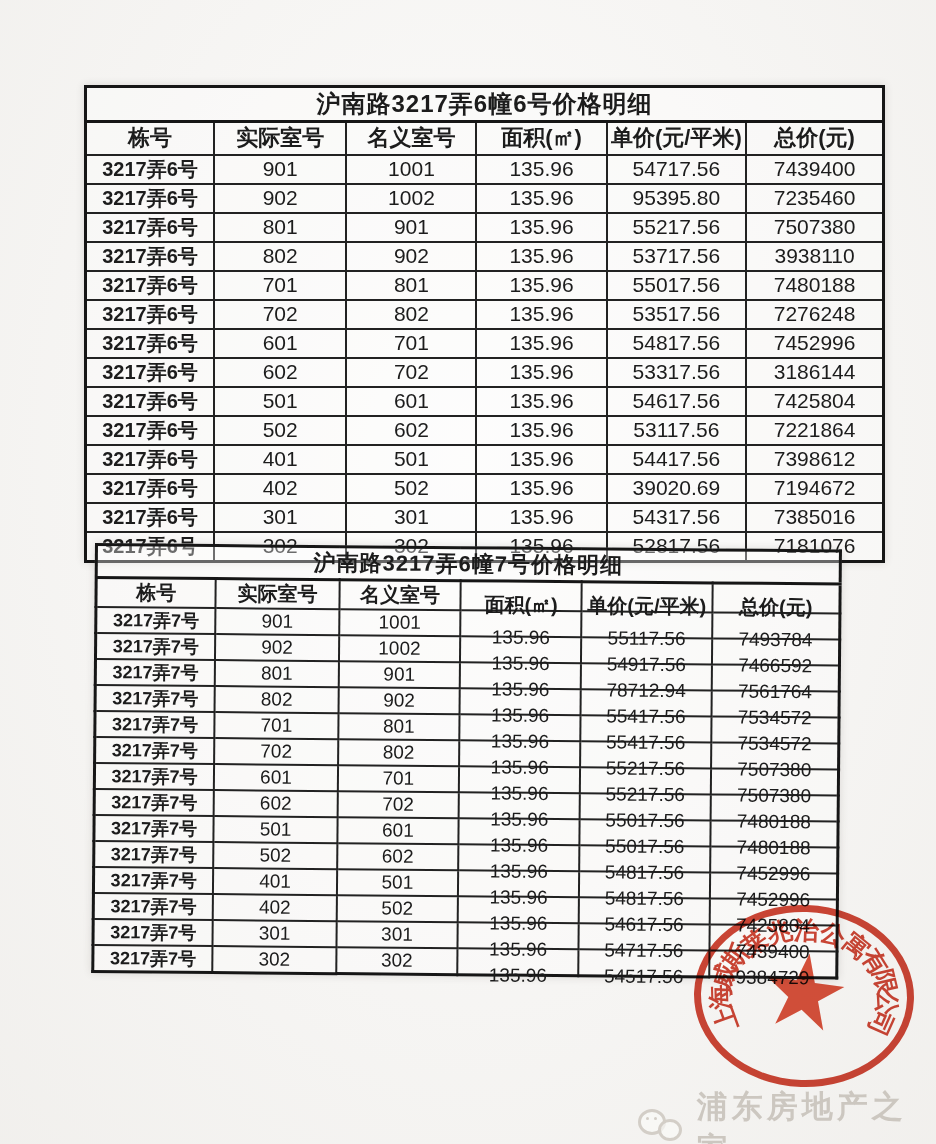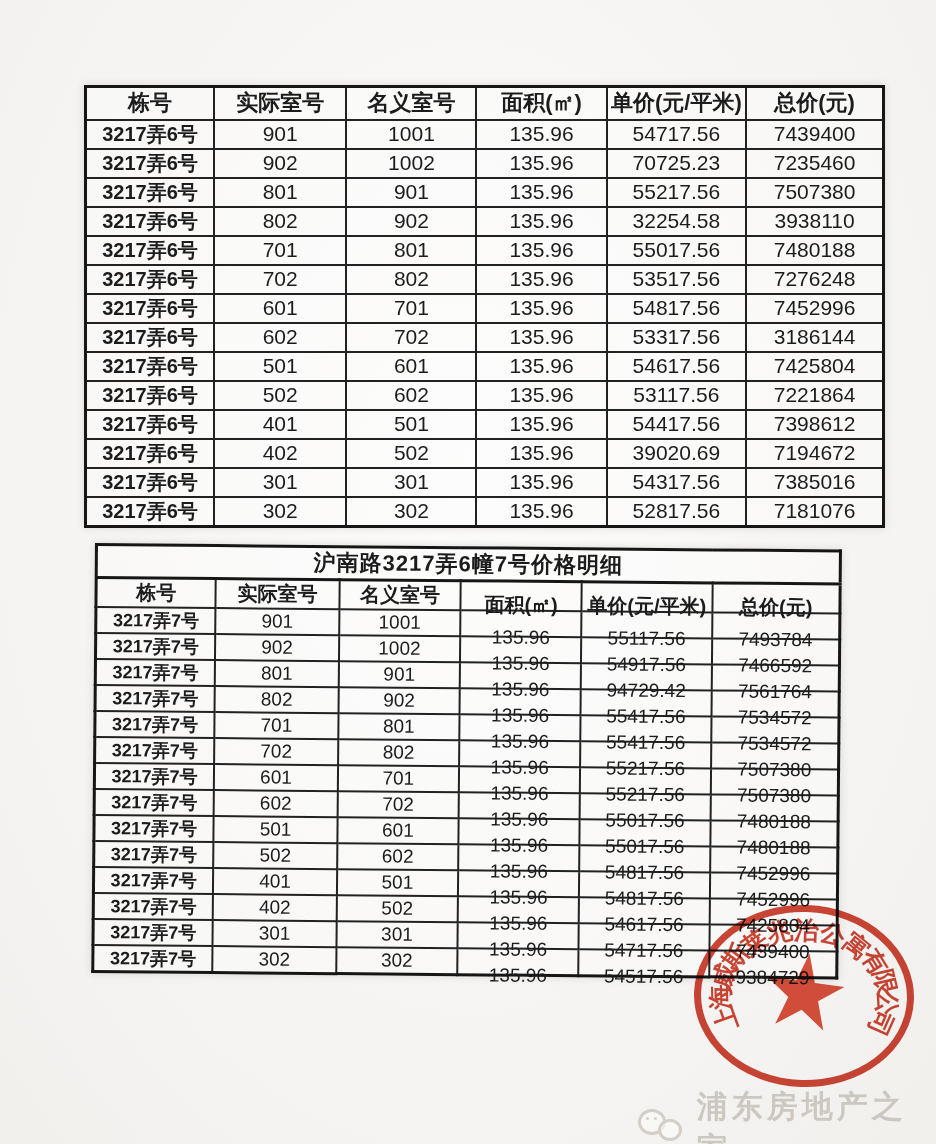--- a/index.html
+++ b/index.html
@@ -106,20 +106,23 @@
   <table>
     <colgroup>
       <col class="c1">
         <col class="c2">
         <col class="c3">
         <col class="c4">
         <col class="c5">
         <col class="c6">
     </colgroup>
     <thead>
+      <tr class="title-row">
+        <th class="title" colspan="6">沪南路3217弄6幢6号价格明细</th>
+      </tr>
       <tr class="head-row">
           <th><span class="v">栋号</span></th>
           <th><span class="v">实际室号</span></th>
           <th><span class="v">名义室号</span></th>
           <th><span class="v">面积(㎡)</span></th>
           <th><span class="v">单价(元/平米)</span></th>
           <th><span class="v">总价(元)</span></th>
         </tr>
     </thead>
     <tbody>
@@ -129,37 +132,37 @@
           <td><span class="v">1001</span></td>
           <td><span class="v">135.96</span></td>
           <td><span class="v">54717.56</span></td>
           <td><span class="v">7439400</span></td>
         </tr>
         <tr>
           <td><span class="v">3217弄6号</span></td>
           <td><span class="v">902</span></td>
           <td><span class="v">1002</span></td>
           <td><span class="v">135.96</span></td>
-          <td><span class="v">70725.23</span></td>
+          <td><span class="v">95395.80</span></td>
           <td><span class="v">7235460</span></td>
         </tr>
         <tr>
           <td><span class="v">3217弄6号</span></td>
           <td><span class="v">801</span></td>
           <td><span class="v">901</span></td>
           <td><span class="v">135.96</span></td>
           <td><span class="v">55217.56</span></td>
           <td><span class="v">7507380</span></td>
         </tr>
         <tr>
           <td><span class="v">3217弄6号</span></td>
           <td><span class="v">802</span></td>
           <td><span class="v">902</span></td>
           <td><span class="v">135.96</span></td>
-          <td><span class="v">32254.58</span></td>
+          <td><span class="v">53717.56</span></td>
           <td><span class="v">3938110</span></td>
         </tr>
         <tr>
           <td><span class="v">3217弄6号</span></td>
           <td><span class="v">701</span></td>
           <td><span class="v">801</span></td>
           <td><span class="v">135.96</span></td>
           <td><span class="v">55017.56</span></td>
           <td><span class="v">7480188</span></td>
         </tr>
@@ -277,21 +280,21 @@
           <td><span class="v">1002</span></td>
           <td><span class="v">135.96</span></td>
           <td><span class="v">54917.56</span></td>
           <td><span class="v">7466592</span></td>
         </tr>
         <tr>
           <td><span class="v">3217弄7号</span></td>
           <td><span class="v">801</span></td>
           <td><span class="v">901</span></td>
           <td><span class="v">135.96</span></td>
-          <td><span class="v">94729.42</span></td>
+          <td><span class="v">78712.94</span></td>
           <td><span class="v">7561764</span></td>
         </tr>
         <tr>
           <td><span class="v">3217弄7号</span></td>
           <td><span class="v">802</span></td>
           <td><span class="v">902</span></td>
           <td><span class="v">135.96</span></td>
           <td><span class="v">55417.56</span></td>
           <td><span class="v">7534572</span></td>
         </tr>

